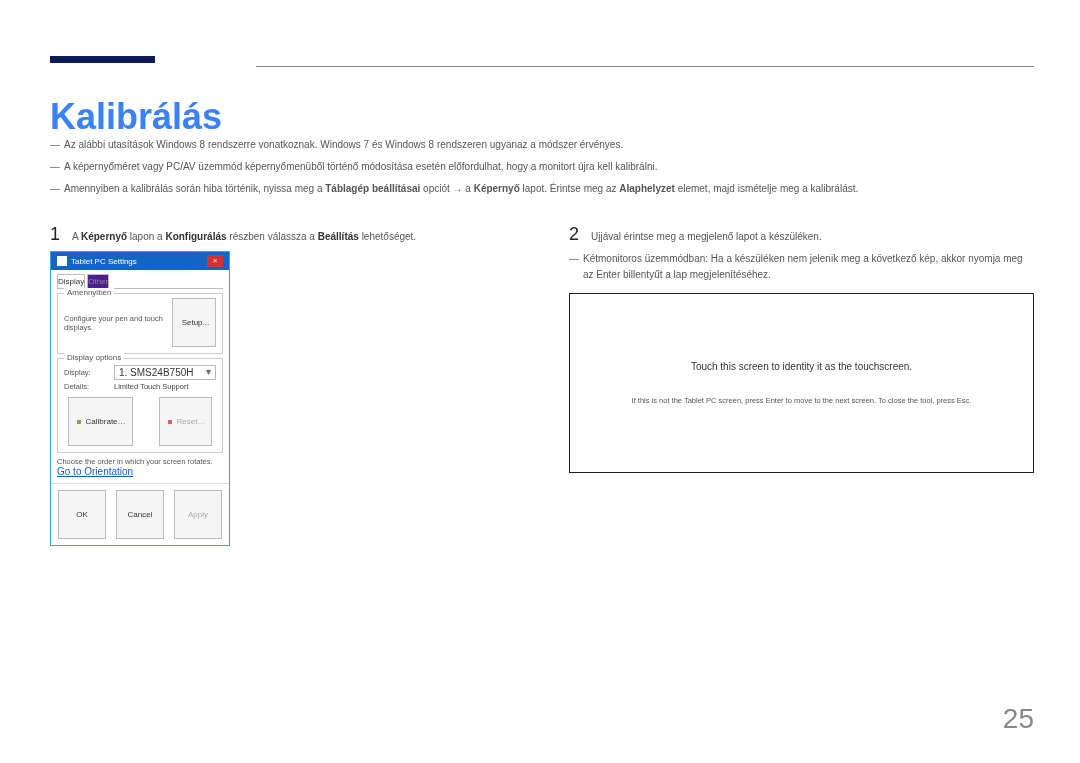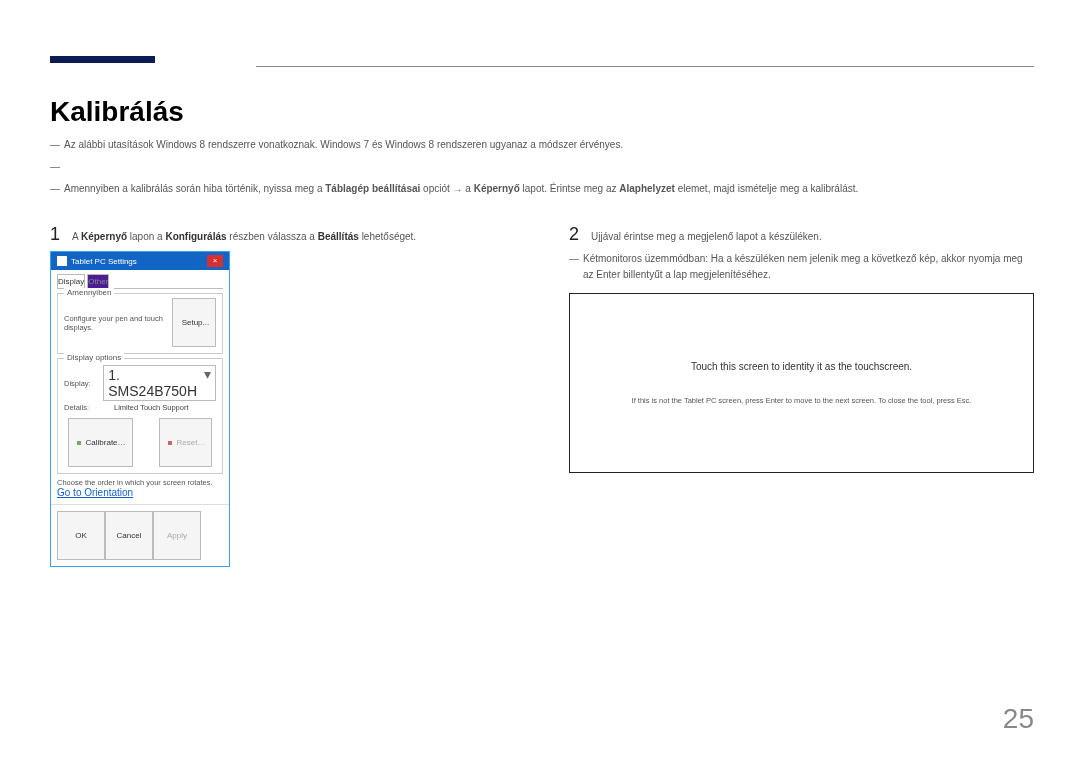--- a/index.html
+++ b/index.html
@@ -24,23 +24,23 @@
       position: absolute;
       top: 66px;
       left: 256px;
       right: 46px;
       border-top: 1px solid #888;
     }
     .heading {
       position: absolute;
       top: 96px;
       left: 50px;
-      font-size: 28px;
+      font-size: 36px;
       font-weight: 600;
-      color: #000000;
+      color: #3b82f6;
     }
     .intro {
       position: absolute;
       top: 136px;
       left: 50px;
       right: 46px;
       font-size: 10px;
       color: #555;
       line-height: 1.8;
     }
@@ -105,28 +105,29 @@
       align-items: center;
       gap: 3px;
       min-width: 44px;
       justify-content: center;
     }
     .winbtn.disabled { color: #aaa; }
     .gearico { width: 8px; height: 8px; background: radial-gradient(circle, #7a5 40%, transparent 41%); }
     .gearico.red { background: radial-gradient(circle, #c66 40%, transparent 41%); }
     .disp-row { display: flex; align-items: center; gap: 8px; margin: 2px 0; }
     .disp-row .lbl { width: 42px; font-size: 7.5px; color: #555; }
-    .selbox { flex: 1; border: 1px solid #bbb; padding: 1px 18px 1px 4px; font-size: 14px; position: relative; }
+    .selbox { flex: 1; border: 1px solid #bbb; padding: 1px 18px 1px 4px; font-size: 10px; position: relative; }
     .selbox::after { content: "▾"; position: absolute; right: 4px; top: 0; color: #666; }
     .det { font-size: 7.5px; color: #444; }
     .btnrow { display: flex; justify-content: center; gap: 26px; margin-top: 6px; }
     .note-link { color: #145fcc; text-decoration: underline; font-size: 10px; }
     .dlg-foot {
       display: flex;
-      justify-content: flex-start;
+      justify-content: center;
+      gap: 10px;
       padding: 6px;
       border-top: 1px solid #ddd;
     }
     .dlg-foot .winbtn { min-width: 48px; }
     
     .touchpanel {
       border: 1px solid #222;
       height: 180px;
       width: 100%;
       display: flex;
@@ -153,20 +154,21 @@
 
 <h1 class="heading">Kalibrálás</h1>
 
 <div class="intro">
   <div class="line">
       <span class="dash">―</span>
       <span>Az alábbi utasítások Windows 8 rendszerre vonatkoznak. Windows 7 és Windows 8 rendszeren ugyanaz a módszer érvényes.</span>
     </div>
   <div class="line">
       <span class="dash">―</span>
+      <span>A képernyőméret vagy PC/AV üzemmód képernyőmenüből történő módosítása esetén előfordulhat, hogy a monitort újra kell kalibrálni.</span>
     </div>
   <div class="line">
       <span class="dash">―</span>
     <span>
       <span>Amennyiben a kalibrálás során hiba történik, nyissa meg a </span><b>Táblagép beállításai</b><span> opciót → a </span><b>Képernyő</b><span> lapot. Érintse meg az </span><b>Alaphelyzet</b><span> elemet, majd ismételje meg a kalibrálást.</span>
     </span>
   </div>
 </div>
 
 <div class="cols">

